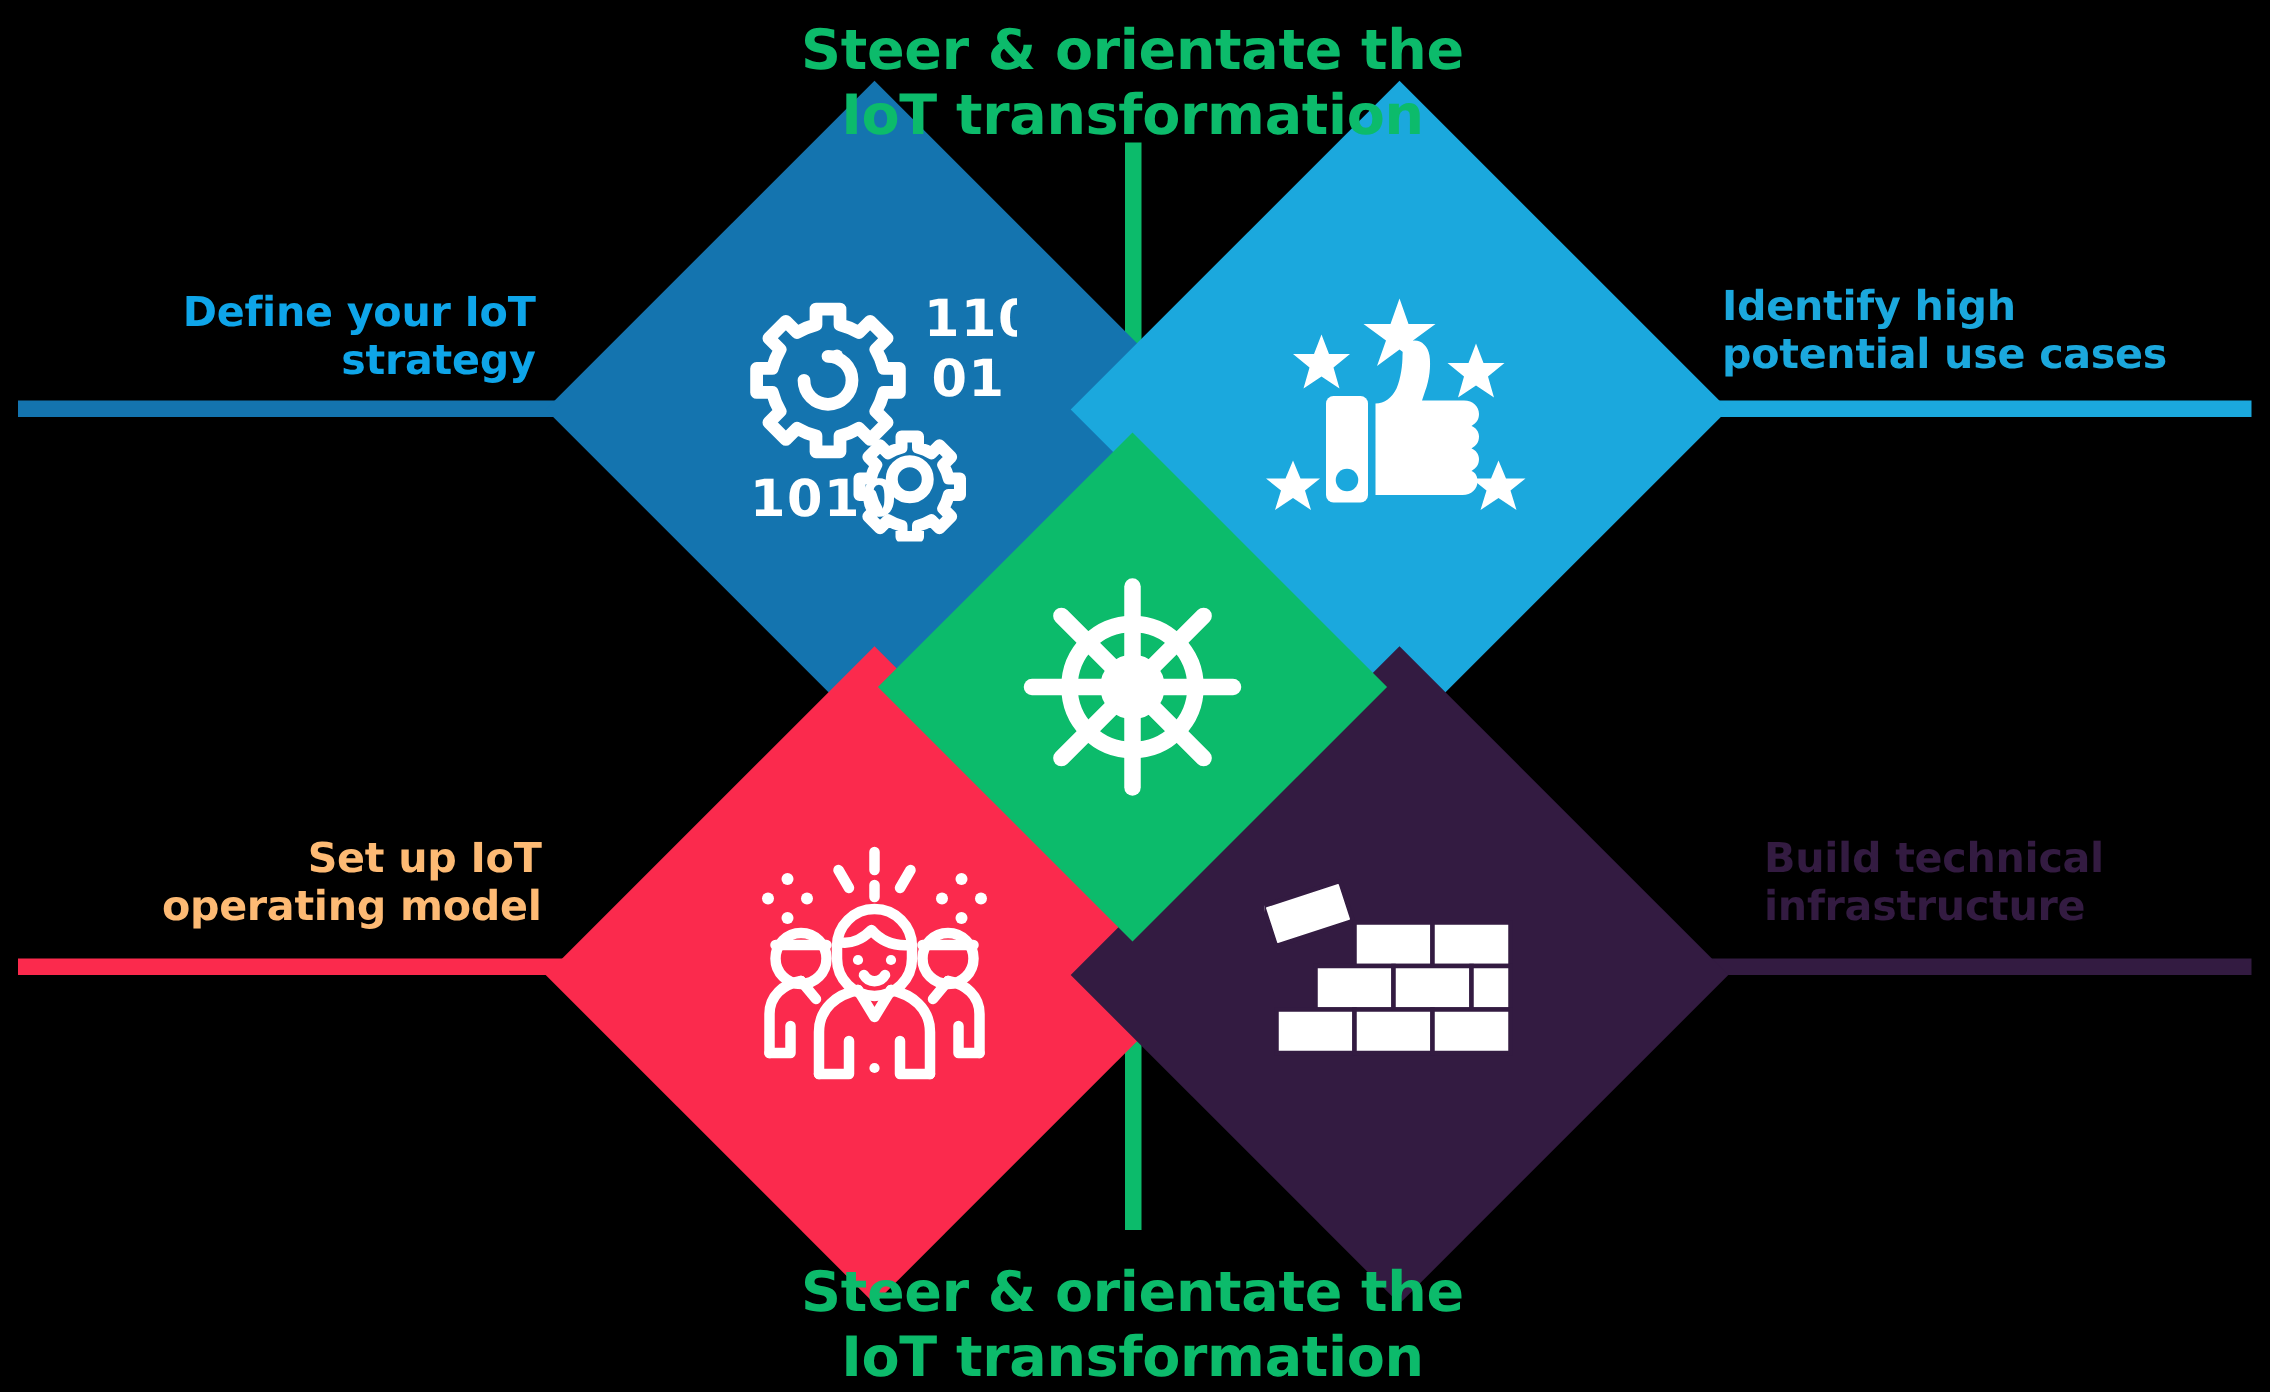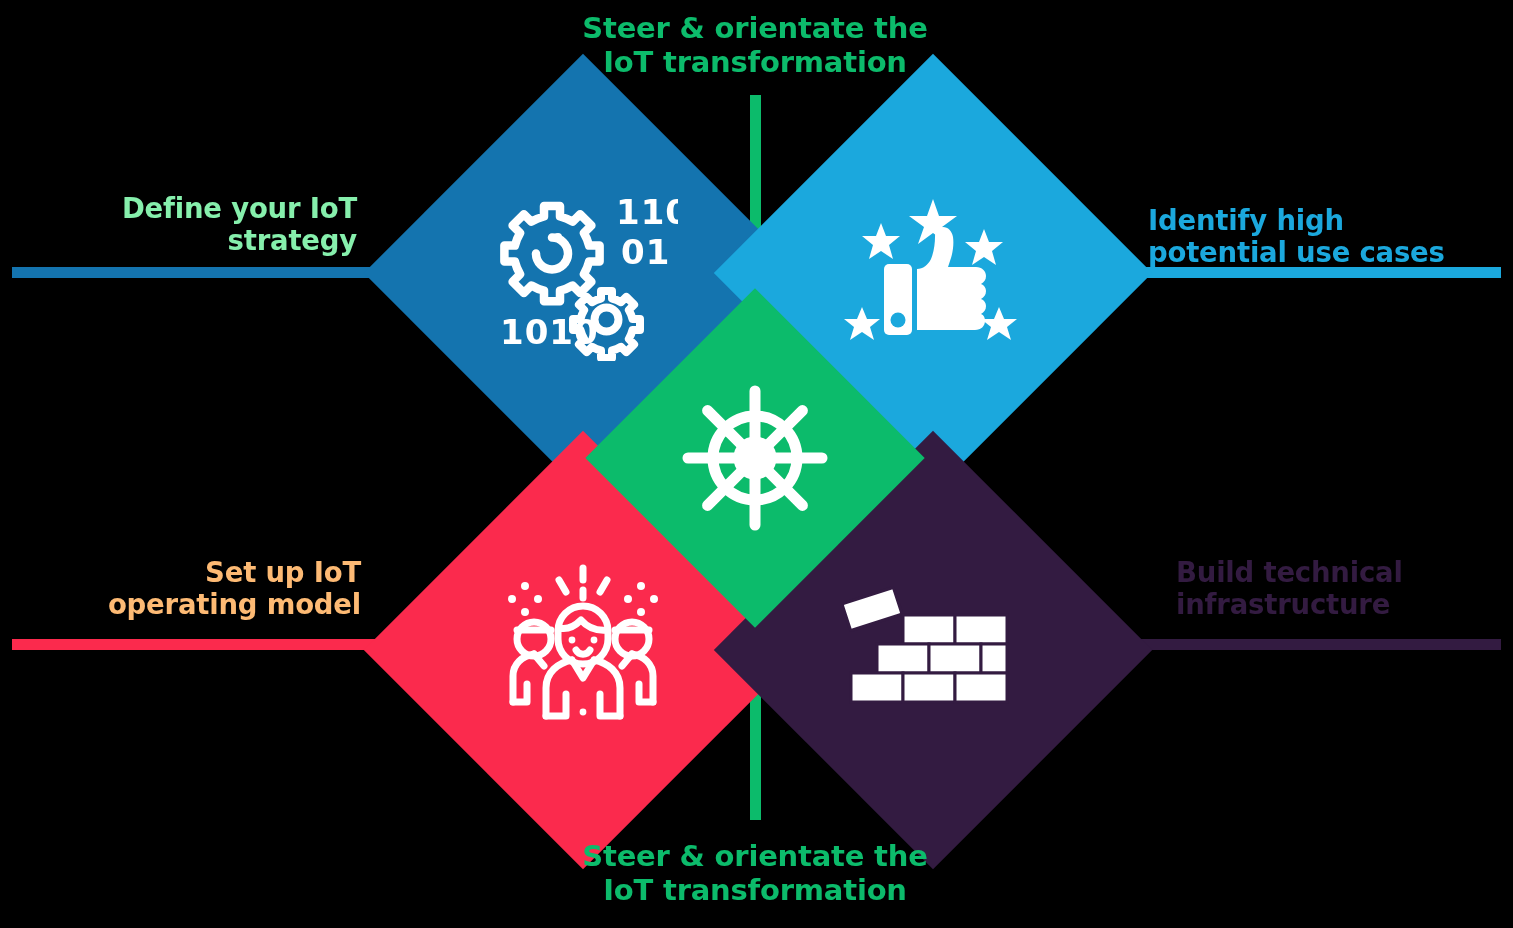--- a/index.html
+++ b/index.html
@@ -51,21 +51,21 @@
   
   .label {
     position: absolute;
     font-weight: bold;
     line-height: 1.17;
     letter-spacing: -0.2px;
     white-space: pre-line;
   }
   .label.vtop, .label.vbot {
     text-align: center;
-    font-size: 29px;
+    font-size: 37px;
   }
   .label.side {
     font-size: 27.5px;
   }
   .label.right { text-align: left; }
   .label.left  { text-align: right; }
 </style>
 </head>
 <body>
 
@@ -220,24 +220,24 @@
           <rect x="60" y="88" width="52" height="29"></rect>
           <rect x="112" y="88" width="52" height="29"></rect>
         </g>
       </svg>
     </div>
   </div>
 
   <div class="label vtop" style="left:495px; top:12px; width:520px; color:#0CBB6B;">Steer &amp; orientate the
 IoT transformation</div>
 
-  <div class="label side left" style="left:20px; top:192px; width:337px; color:#86efac;">Define your IoT
+  <div class="label side left" style="left:20px; top:192px; width:337px; color:#0ea5e9;">Define your IoT
 strategy</div>
 
-  <div class="label side right" style="left:1148px; top:204px; width:360px; color:#1BA8DD;">Identify high
+  <div class="label side right" style="left:1148px; top:188px; width:360px; color:#1BA8DD;">Identify high
 potential use cases</div>
 
   <div class="label side left" style="left:20px; top:556px; width:341px; color:#fdba74;">Set up IoT
 operating model</div>
 
   <div class="label side right" style="left:1176px; top:556px; width:340px; color:#331B41;">Build technical
 infrastructure</div>
 
   <div class="label vbot" style="left:495px; top:840px; width:520px; color:#0CBB6B;">Steer &amp; orientate the
 IoT transformation</div>

